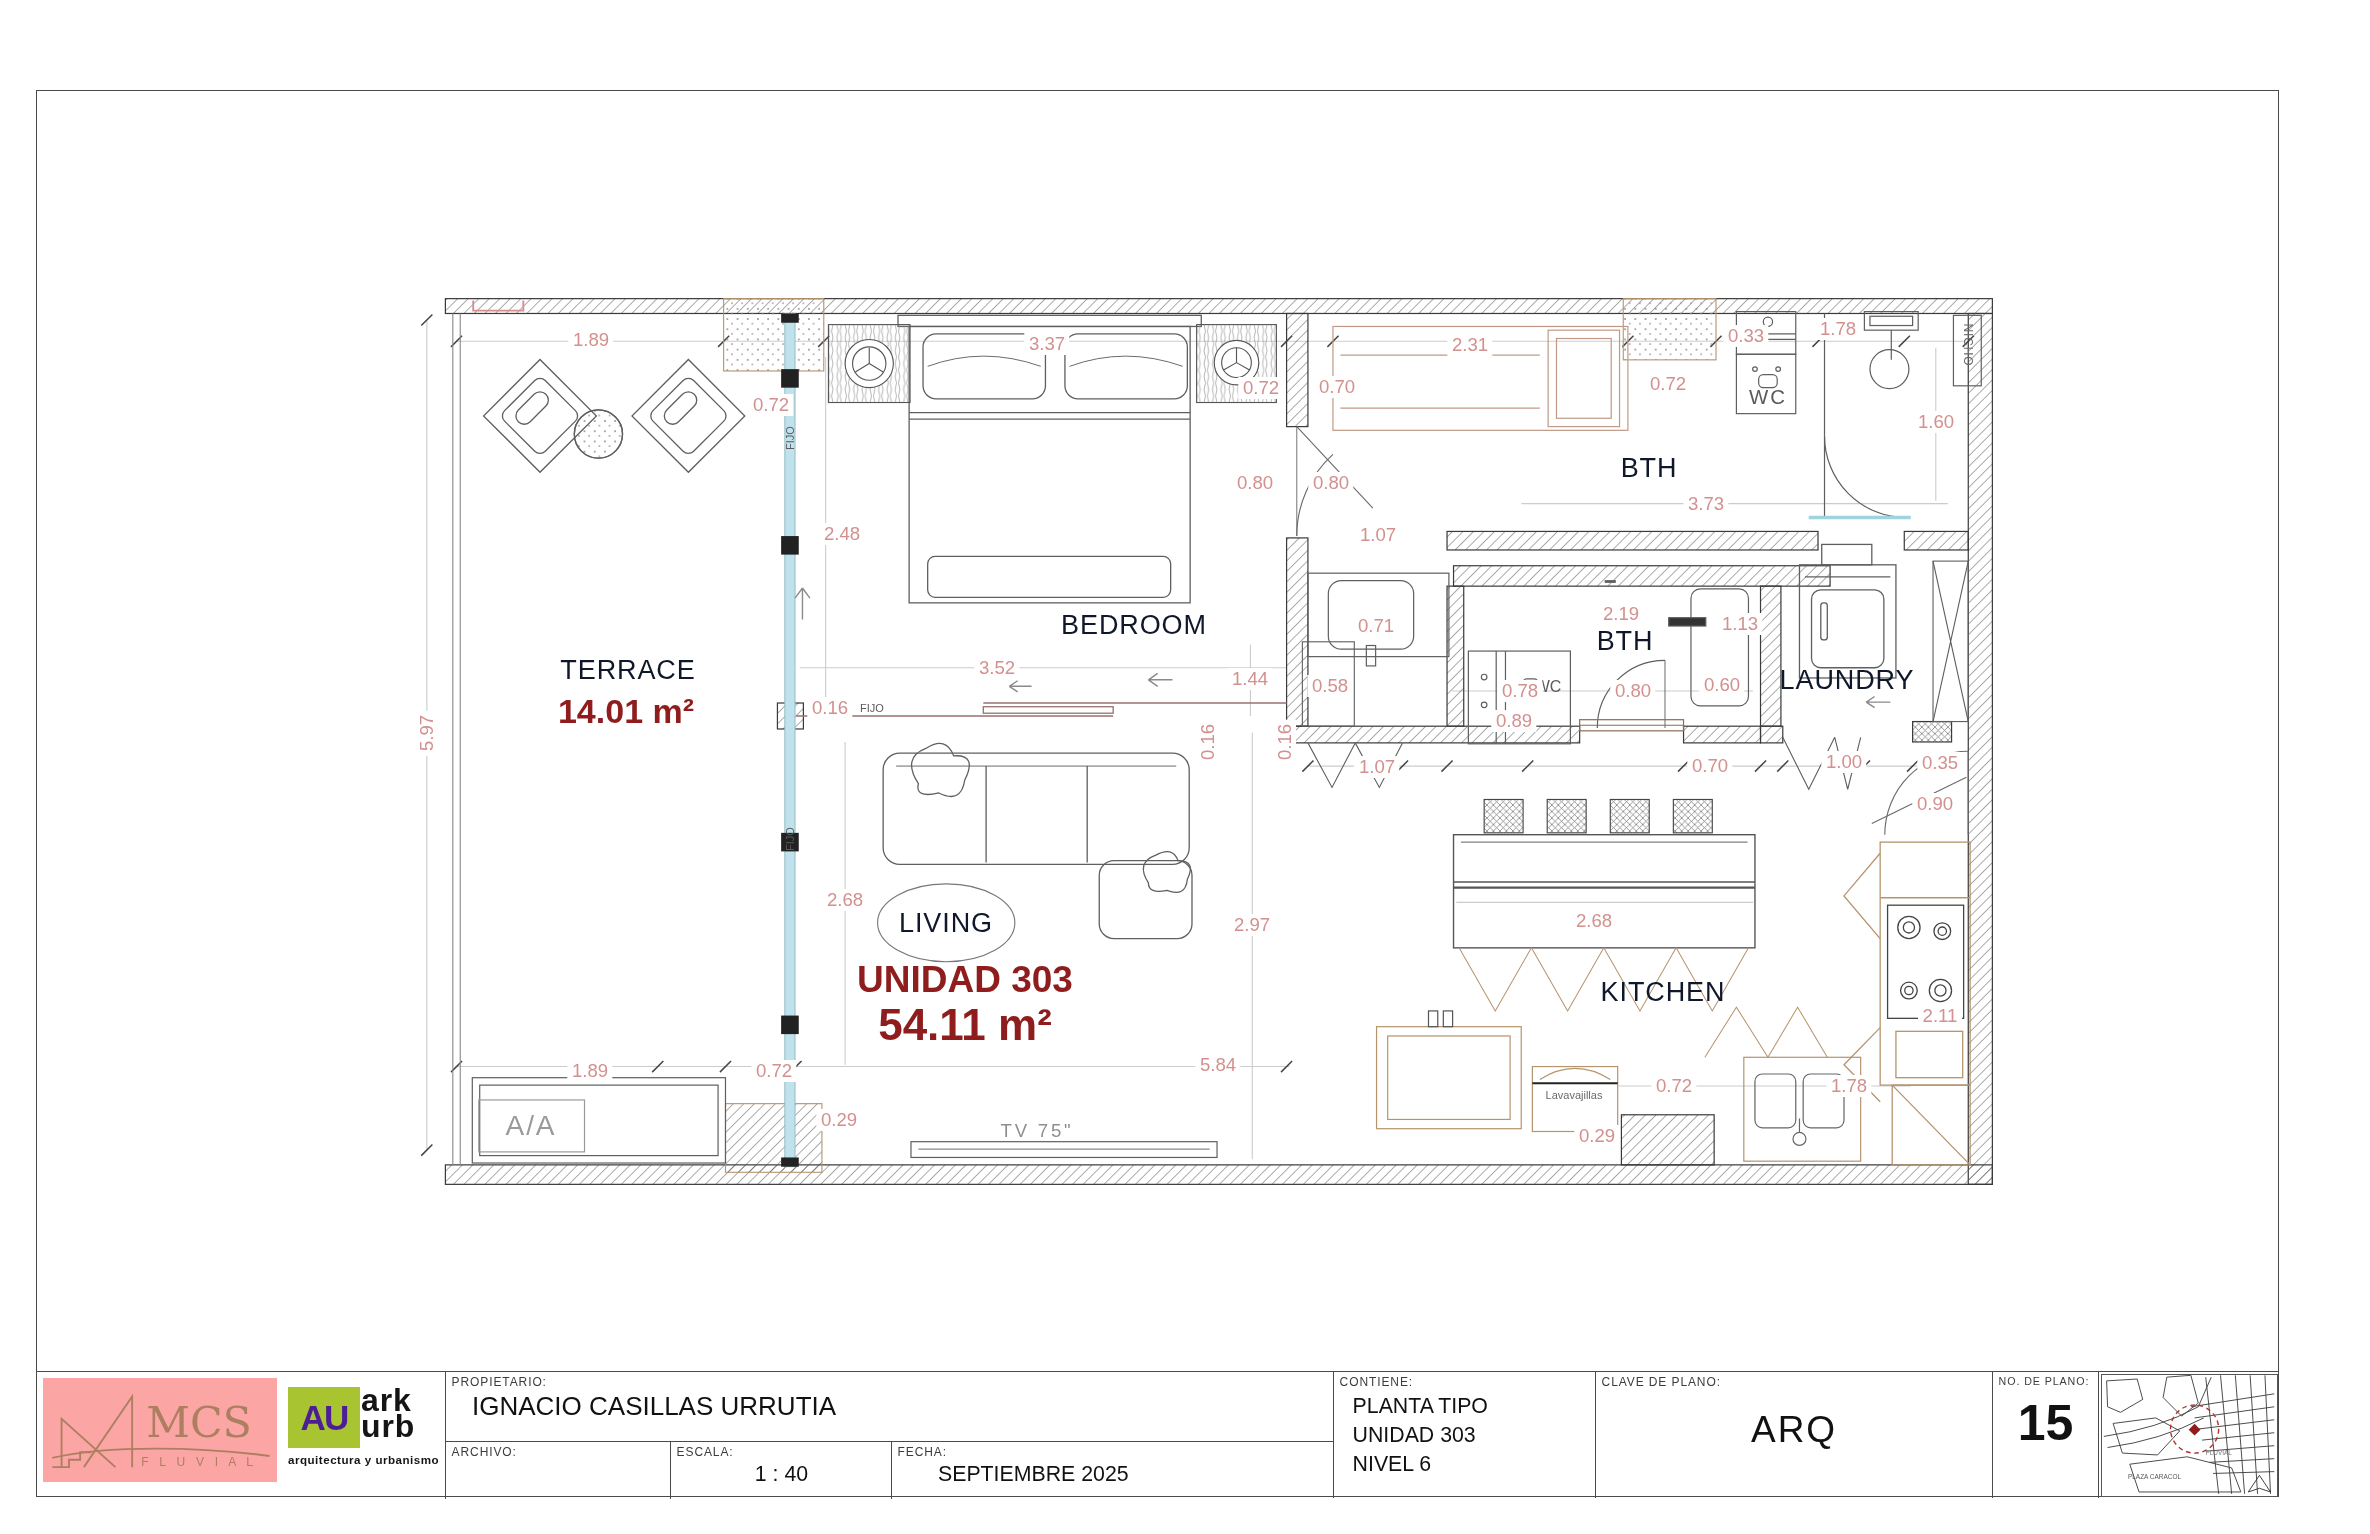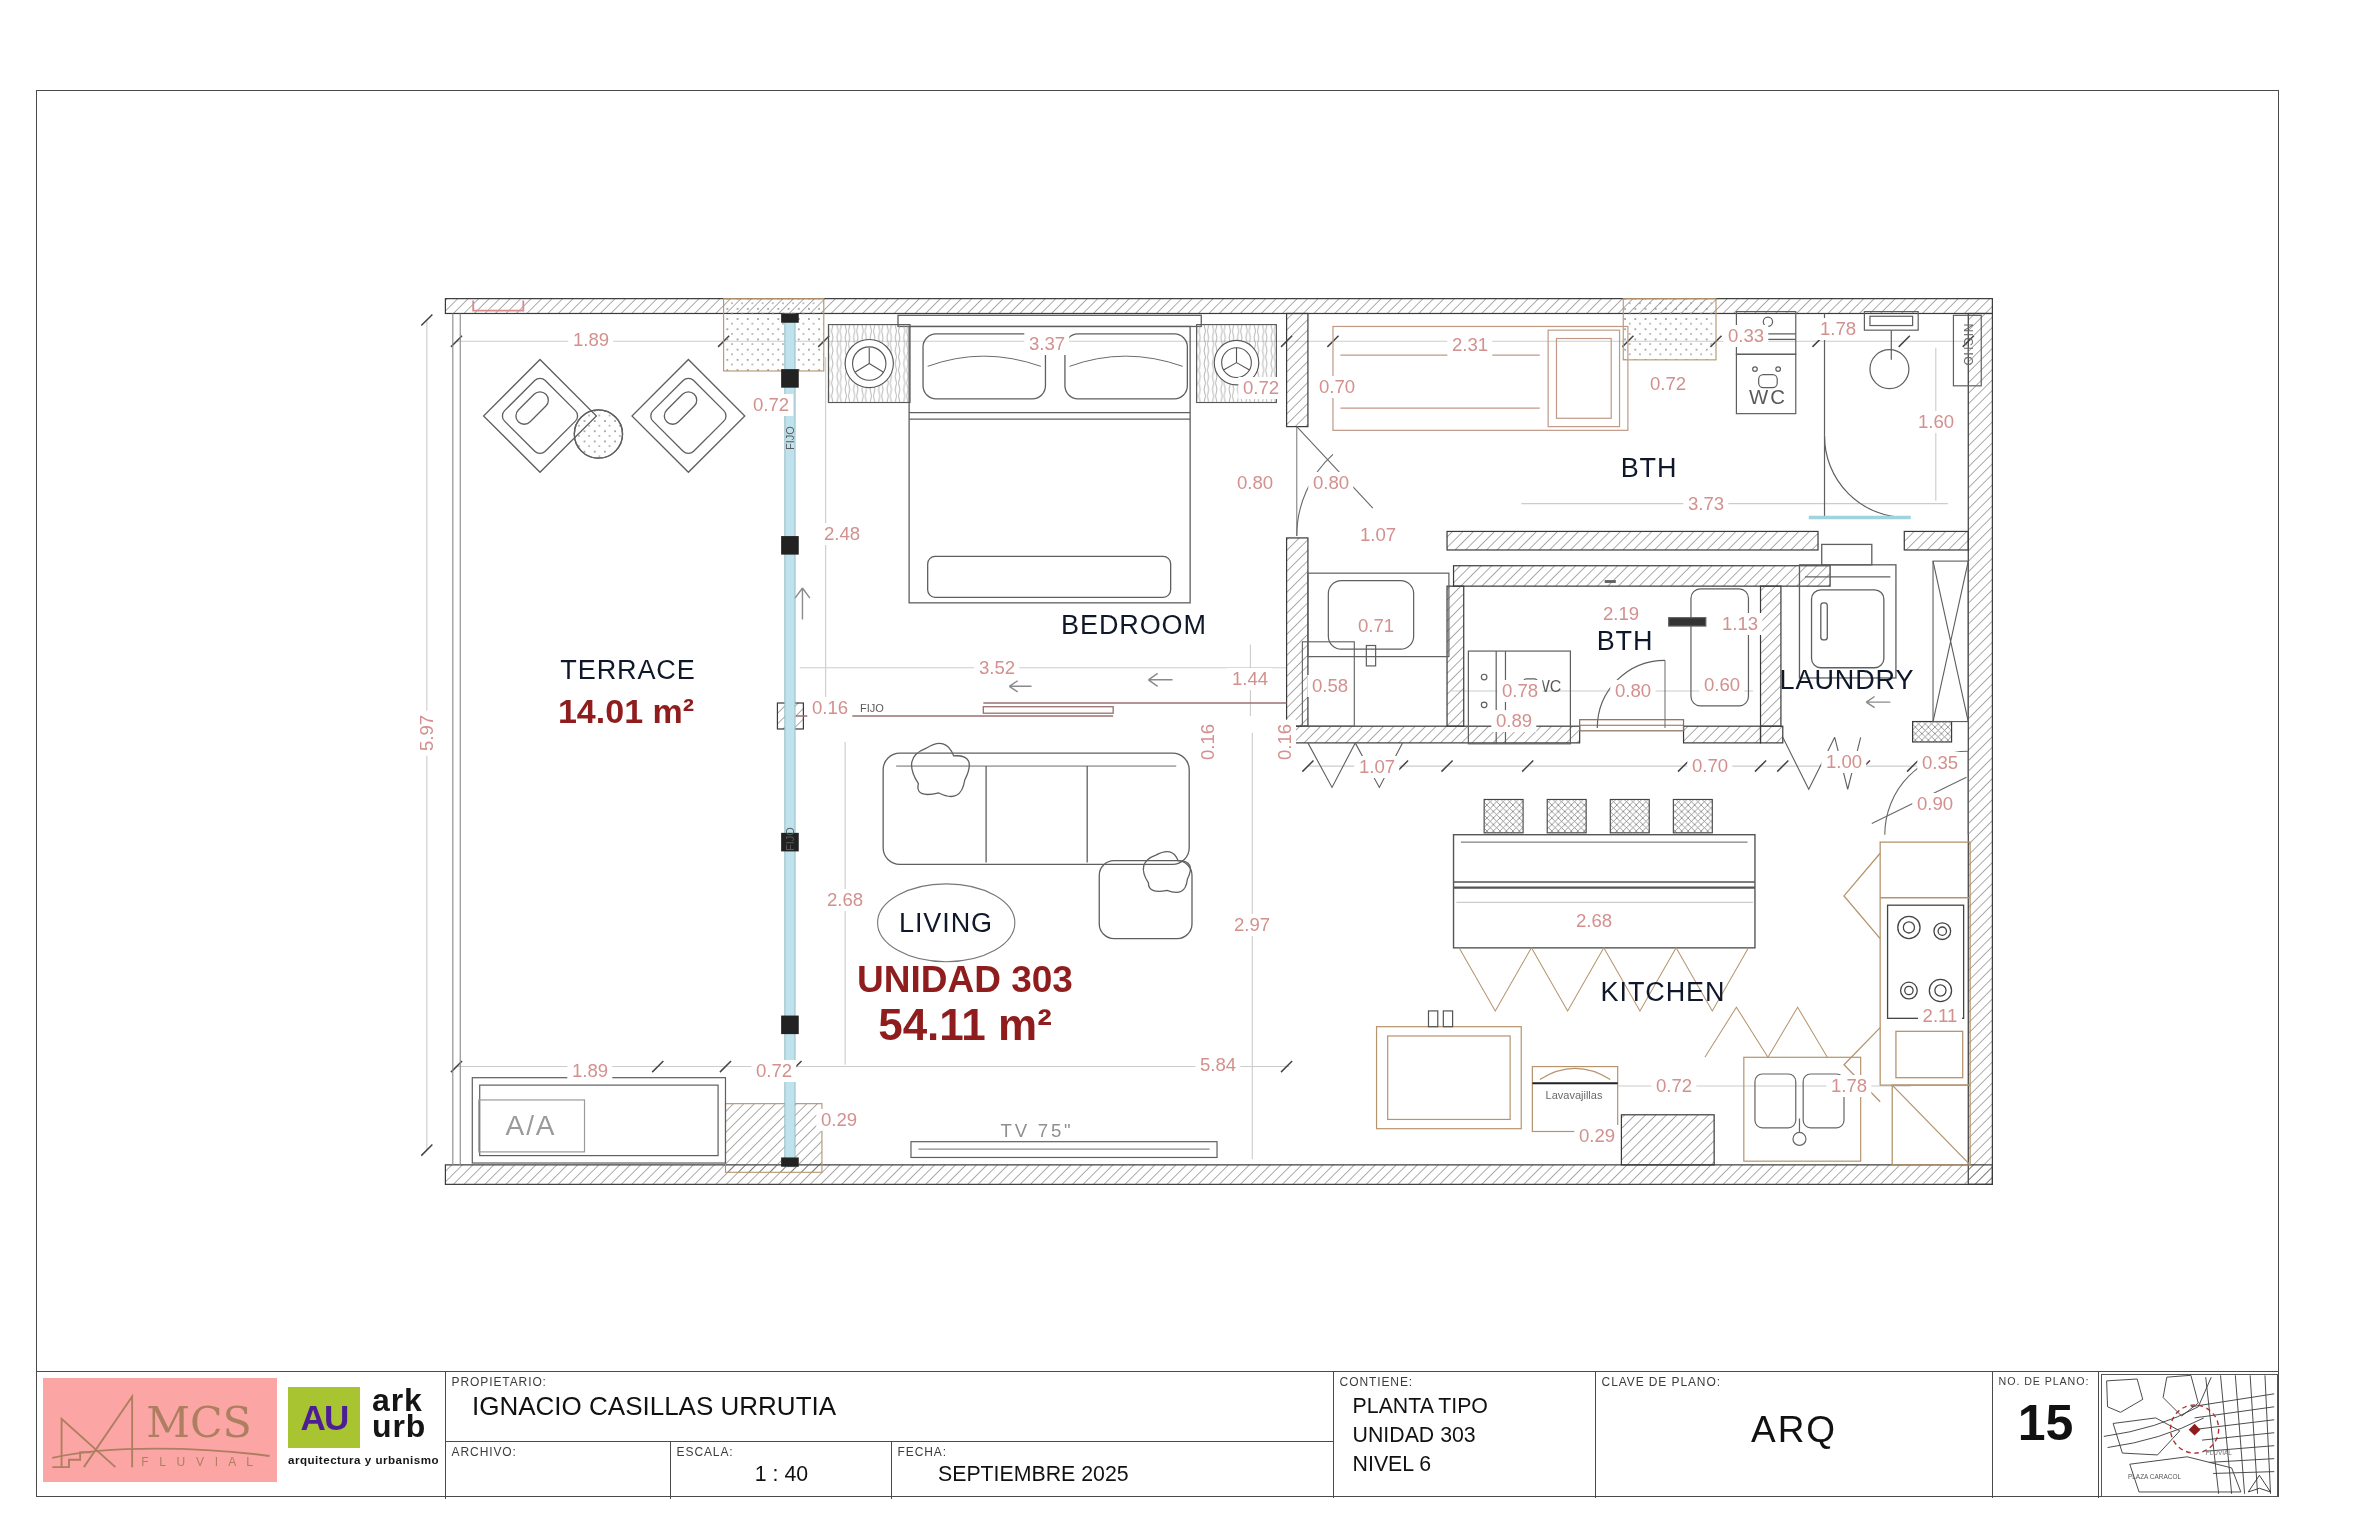--- a/index.html
+++ b/index.html
@@ -24,21 +24,21 @@
   
   #titleblock{position:absolute;left:36px;top:1371px;width:2243px;height:126px;border-top:1.9px solid #4a4a4a;}
   .tb-cell{position:absolute;border-left:1.9px solid #4a4a4a;box-sizing:border-box;}
   .tb-label{font-size:12px;color:#3c3c3c;letter-spacing:0.9px;padding:2.8px 0 0 5.6px;}
   .tb-value{color:#111;}
   #mcs-box{position:absolute;left:6.5px;top:5.6px;width:234px;height:104px;background:#fca5a5;}
   .arklogo{position:absolute;left:252px;top:15px;width:153px;}
   .arklogo .row{display:flex;align-items:flex-start;}
   .au-square{width:72px;height:61px;background:#a8c531;color:#4c1d95;font-weight:bold;font-size:35px;
      display:flex;align-items:center;justify-content:center;letter-spacing:-1.9px;}
-  .arkurb-txt{font-weight:bold;font-size:32px;line-height:0.82;color:#151515;margin-left:12px;letter-spacing:0.9px;}
+  .arkurb-txt{font-weight:bold;font-size:32px;line-height:0.82;color:#151515;margin-left:1px;letter-spacing:0.9px;}
   .ark-tag{font-size:11.6px;font-weight:bold;color:#151515;margin-top:4.6px;letter-spacing:0.5px;}
 </style>
 </head>
 <body>
 
 <svg class="abs" style="left:0;top:0" width="2371" height="1534" viewBox="0 0 2556 1654">
   <defs>
     <pattern id="hz" width="8" height="8" patternUnits="userSpaceOnUse" patternTransform="rotate(45)">
       <line x1="0" y1="0" x2="0" y2="8" stroke="#5a5a5a" stroke-width="1.1"></line>
     </pattern>

